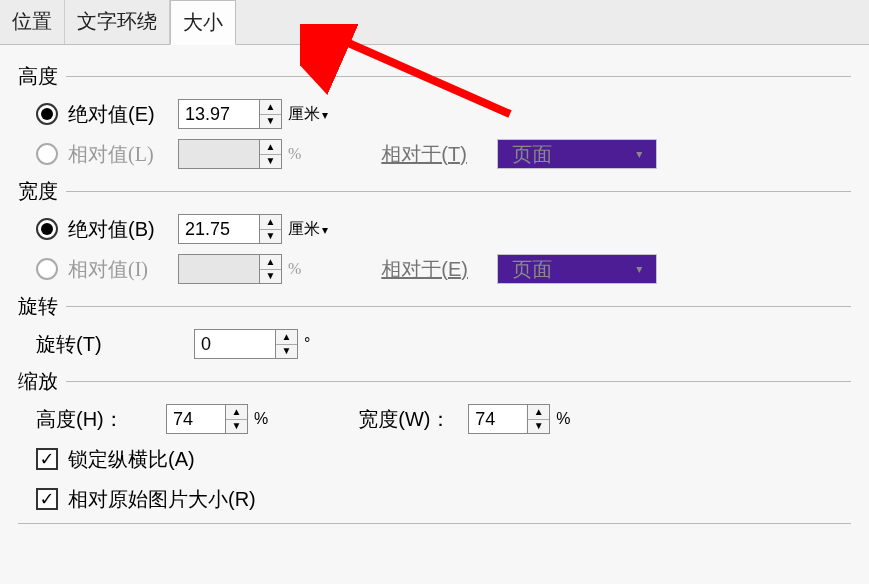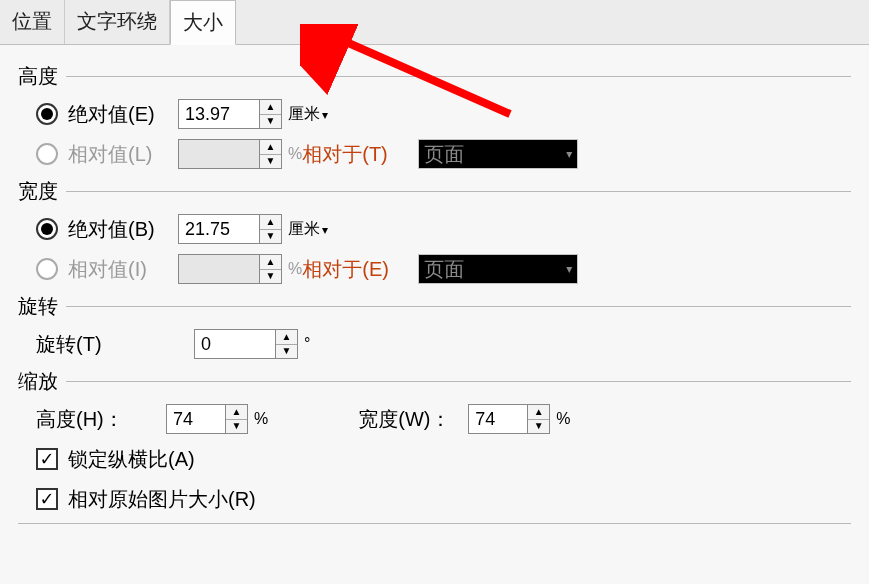--- a/index.html
+++ b/index.html
@@ -80,21 +80,21 @@
     border-radius: 50%;
   }
   .radio.disabled {
     border-color: #aaa;
     cursor: default;
   }
   .radiolabel {
     width: 110px;
     font-size: 20px;
   }
-  .disabled-text { color: #9a9a9a; }
+  .disabled-text { color: #9a9a9a; font-family: Liberation Serif, serif; }
   .spinner {
     display: flex;
     align-items: stretch;
     height: 30px;
   }
   .spinner input {
     width: 82px;
     height: 30px;
     border: 1px solid #888;
     padding: 2px 6px;
@@ -121,32 +121,34 @@
   }
   .spinner .sb:first-child { border-bottom: 1px solid #aaa; }
   .unit {
     margin-left: 6px;
     font-size: 16px;
     display: inline-flex;
     align-items: center;
   }
   .unit .dd::after { content: "▾"; font-size: 12px; margin-left: 2px; }
   .rel-label {
-    color: #c2410c;
+    margin-left: 80px;
+    color: #737373;
     font-size: 20px;
     width: 110px;
+    text-decoration: underline;
   }
   .combo {
     display: inline-flex;
     align-items: center;
-    background: #000000;
+    background: #4c1d95;
     border: 1px solid #c4c4c4;
     color: #8a8a8a;
     height: 30px;
-    padding: 0 5px;
+    padding: 0 14px;
     width: 160px;
     justify-content: space-between;
     margin-left: 6px;
   }
   .combo .caret { font-size: 12px; }
   .plain-label {
     width: 130px;
     font-size: 20px;
     margin-left: 0px;
   }

